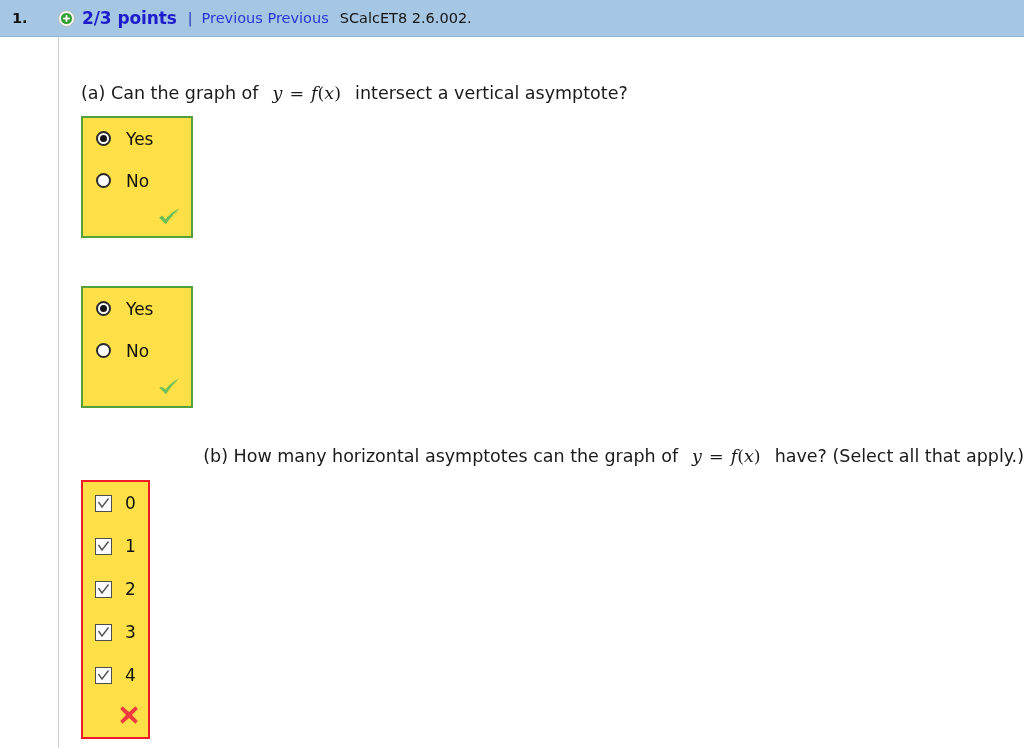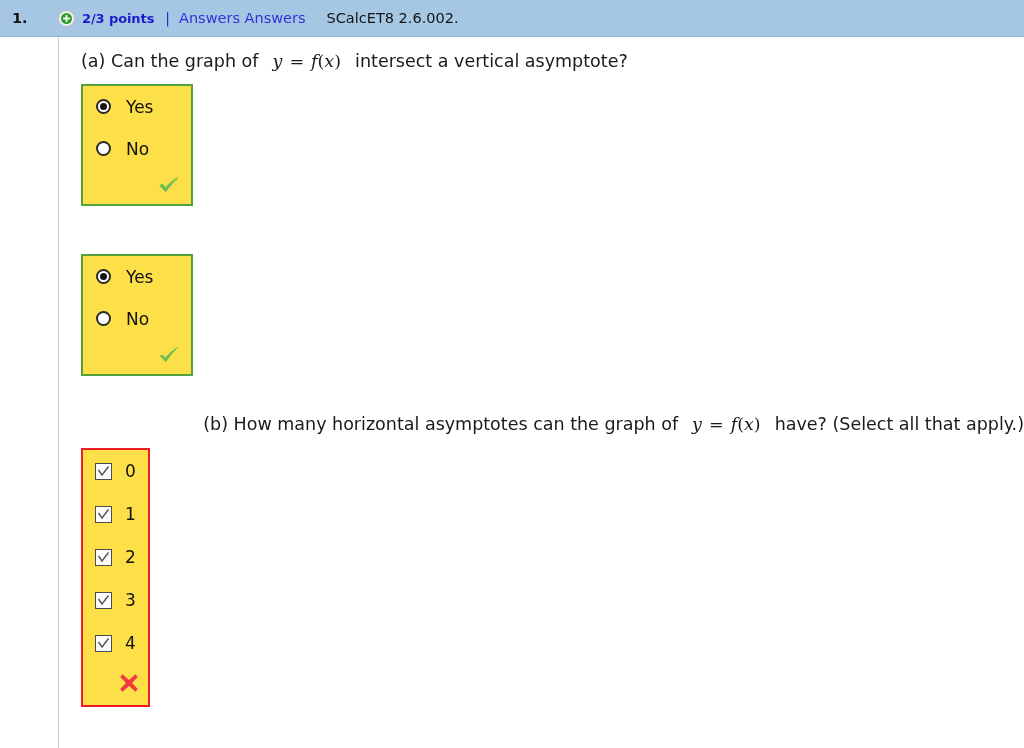--- a/index.html
+++ b/index.html
@@ -48,39 +48,39 @@
     box-sizing: border-box;
     display: inline-flex;
     align-items: center;
     justify-content: center;
     margin-right: 7px;
     flex: none;
   }
   .plus-icon svg { display: block; }
   .pts {
     font-weight: bold;
-    font-size: 13px;
+    font-size: 17px;
     color: #1c1ccc;
     letter-spacing: -0.1px;
   }
   .sep {
     color: #1c2fbf;
     font-size: 14px;
     margin: 0 9px 0 11px;
   }
   .prev-answers {
     color: #2c35d6;
     font-size: 14.5px;
     text-decoration: none;
     cursor: pointer;
   }
   .qcode {
     color: #141414;
     font-size: 14.5px;
-    margin-left: 21px;
+    margin-left: 11px;
   }
 
   
   .gutter-rule {
     position: absolute;
     left: 58px;
     top: 37px;
     width: 1px;
     height: 711px;
     background: #cfcfcf;
@@ -177,21 +177,21 @@
   .verdict {
     height: 34px;
     display: flex;
     align-items: center;
     justify-content: flex-end;
     padding-right: 10px;
   }
   .verdict.x { justify-content: flex-end; padding-right: 8px; height: 40px; }
 
   
-  .blk-a      { padding-top: 14px; }
+  .blk-a      { padding-top: 14px; margin-top: 32px; }
   .blk-a .ansbox { margin-top: 11px; }
   .blk-b      { padding-top: 37px; }
   .blk-b .ansbox { margin-top: 11px; }
   .blk-c      { padding-top: 38px; text-align: right; }
   .blk-c .ansbox { margin-top: 12px; }
 </style>
 </head>
 <body>
 
 <div class="qheader">
@@ -201,21 +201,21 @@
     <span class="plus-icon">
       <svg width="11" height="11" viewBox="0 0 11 11" aria-hidden="true">
         <circle cx="5.5" cy="5.5" r="5.5" fill="#2f9b2f"></circle>
         <rect x="4.6" y="2.1" width="1.8" height="6.8" fill="#ffffff"></rect>
         <rect x="2.1" y="4.6" width="6.8" height="1.8" fill="#ffffff"></rect>
       </svg>
     </span>
 
     <span class="pts">2/3 points</span>
     <span class="sep">|</span>
-    <a class="prev-answers" href="#">Answers Answers</a>
+    <a class="prev-answers" href="#">Previous Previous</a>
     <span class="qcode">SCalcET8 2.6.002.</span>
   </div>
 </div>
 
 <div class="gutter-rule"></div>
 
 <div class="content">
 
   <div class="blk-a">
     <div class="prompt">

